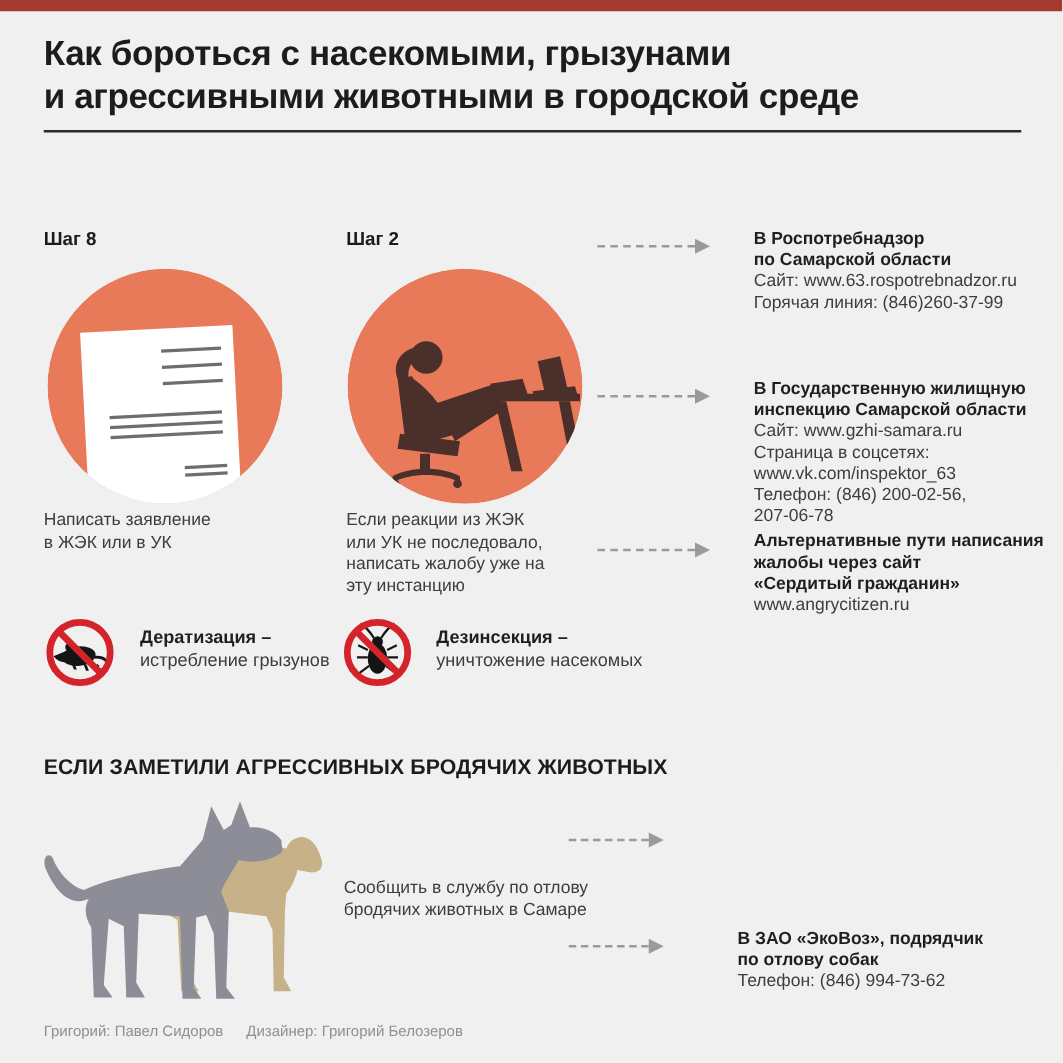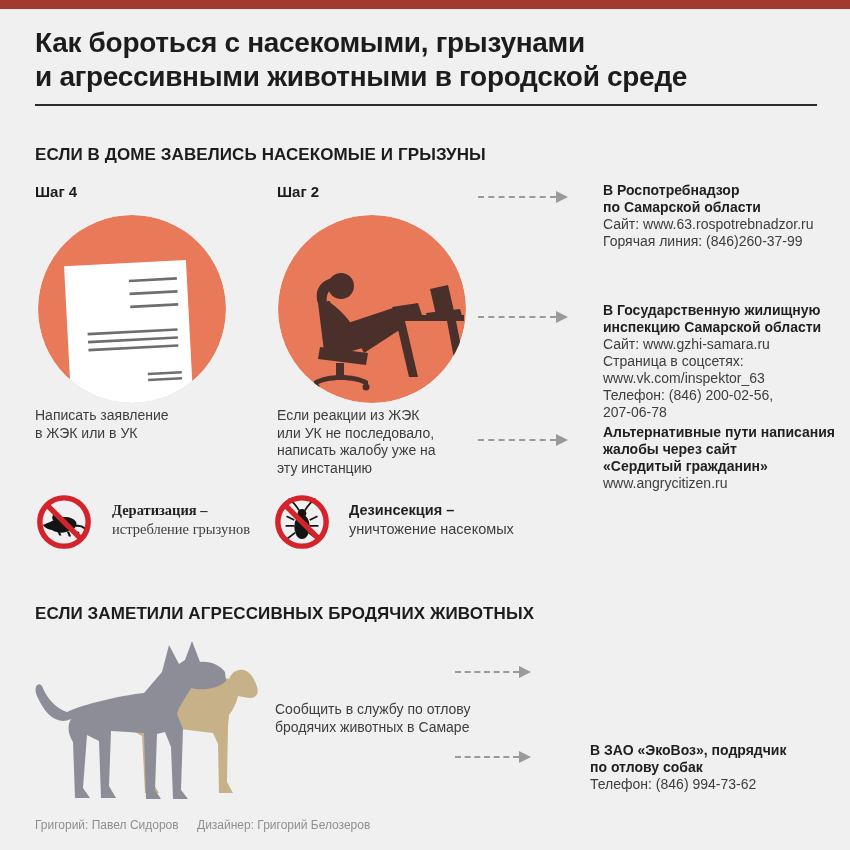--- a/index.html
+++ b/index.html
@@ -63,23 +63,22 @@
 <body>
 
 <div class="canvas">
 
   <div class="abs top-bar"></div>
 
   <div class="abs page-title pre">Как бороться с насекомыми, грызунами
 и агрессивными животными в городской среде</div>
   <div class="abs title-divider"></div>
 
-  <div class="abs section-header" style="left:35px; top:145px;">ЕСЛИ В ДОМЕ ЗАВЕЛИСЬ НАСЕКОМЫЕ И ГРЫЗУНЫ</div>
-
-  <div class="abs step-label" style="left:35px; top:183px;">Шаг 4</div>
+
+  <div class="abs step-label" style="left:35px; top:183px;">Шаг 8</div>
   <div class="abs step-label" style="left:277px; top:183px;">Шаг 2</div>
 
   <div class="abs" style="left:38px; top:215px;">
     <svg class="circle-icon" viewBox="0 0 188 188">
       <defs>
           <clipPath id="clip-c1">
             <circle cx="94" cy="94" r="94"></circle>
           </clipPath>
         </defs>
       <g clip-path="url(#clip-c1)">
@@ -173,21 +172,21 @@
         <path d="M18,29 L8,33 Q13,39 21,38 Z"></path>
         <circle cx="21" cy="25.5" r="3.2"></circle>
         <path d="M23,39 l2,5 l2.4,0 l-2,-5 Z"></path>
         <path d="M33,40 l2,5 l2.4,0 l-2,-5 Z"></path>
       </g>
       <path d="M42,34 C50,33 55,38 51,43 C48,46 43,44 45,40" stroke="var(--animal-black, #141414)" stroke-width="2.2" fill="none"></path>
       <circle cx="30" cy="30" r="25" fill="none" stroke="var(--ban-red, #d4232a)" stroke-width="5.6"></circle>
       <line x1="12.5" y1="12.5" x2="47.5" y2="47.5" stroke="var(--ban-red, #d4232a)" stroke-width="5.6"></line>
     </svg>
   </div>
-  <div class="abs legend-text" style="left:112px; top:501px;font-family:Liberation Serif, serif;">
+  <div class="abs legend-text" style="left:112px; top:501px;">
     <div class="legend-term">Дератизация –</div>
     <div class="legend-def">истребление грызунов</div>
   </div>
 
   <div class="abs" style="left:273px; top:493px;">
     <svg class="legend-icon" viewBox="0 0 60 60">
       <g fill="var(--animal-black, #141414)">
         <ellipse cx="30" cy="35" rx="8" ry="12.5"></ellipse>
         <circle cx="30" cy="21" r="4.5"></circle>
       </g>

